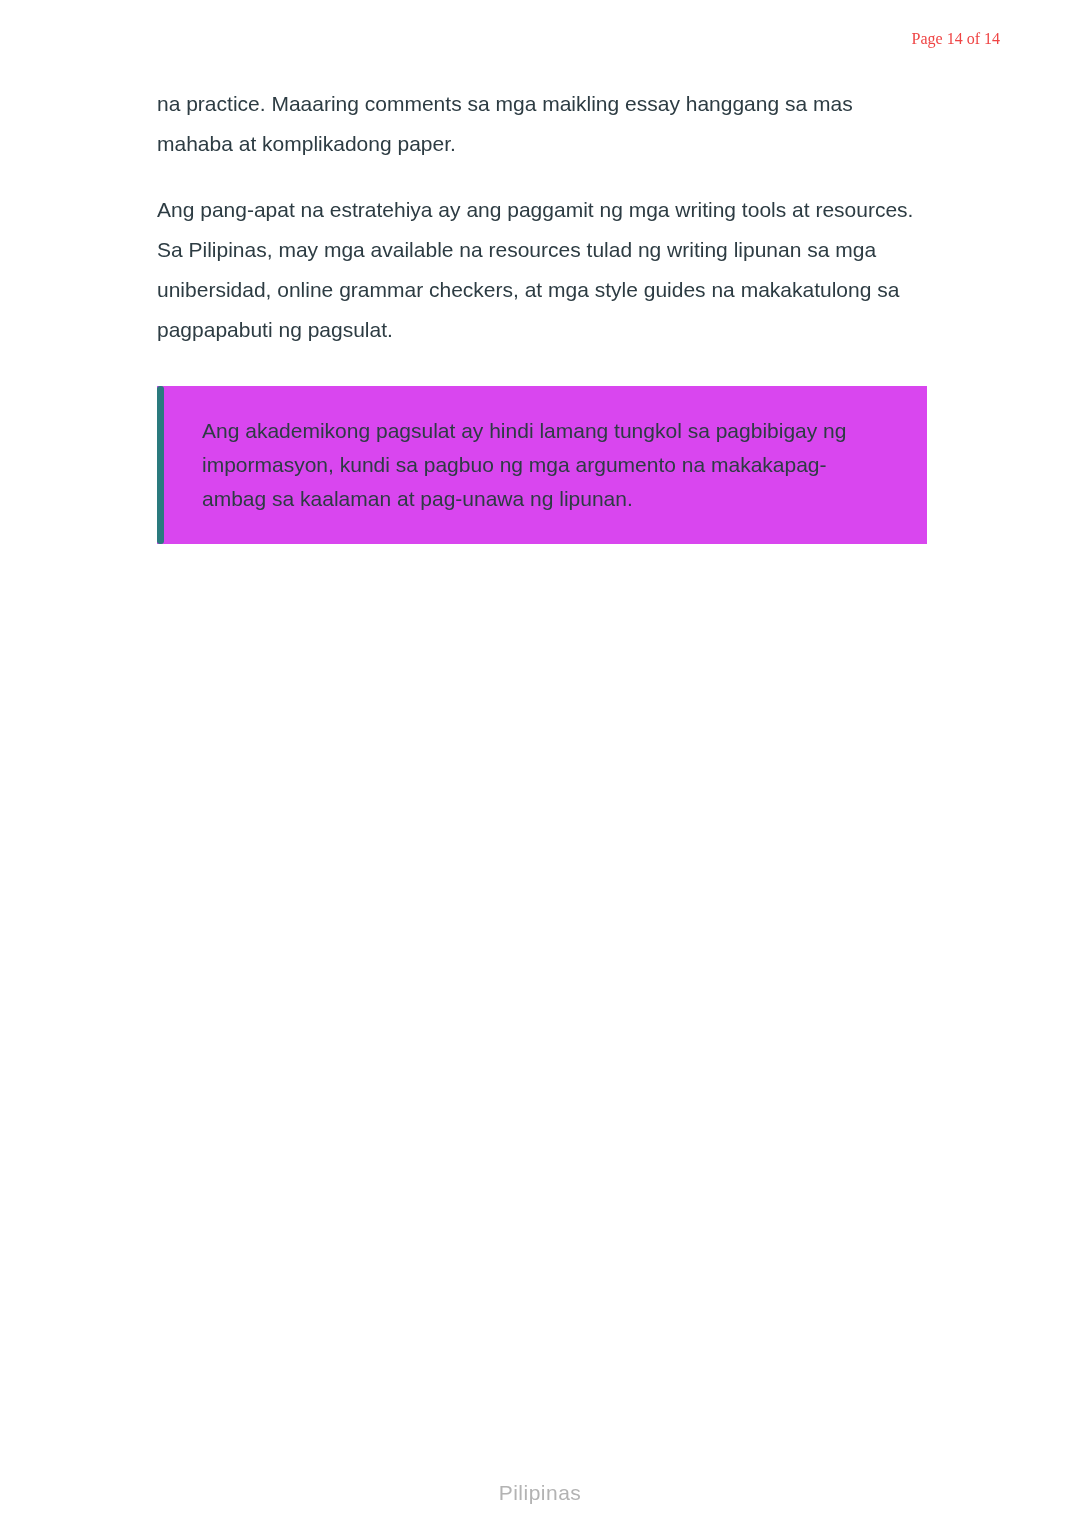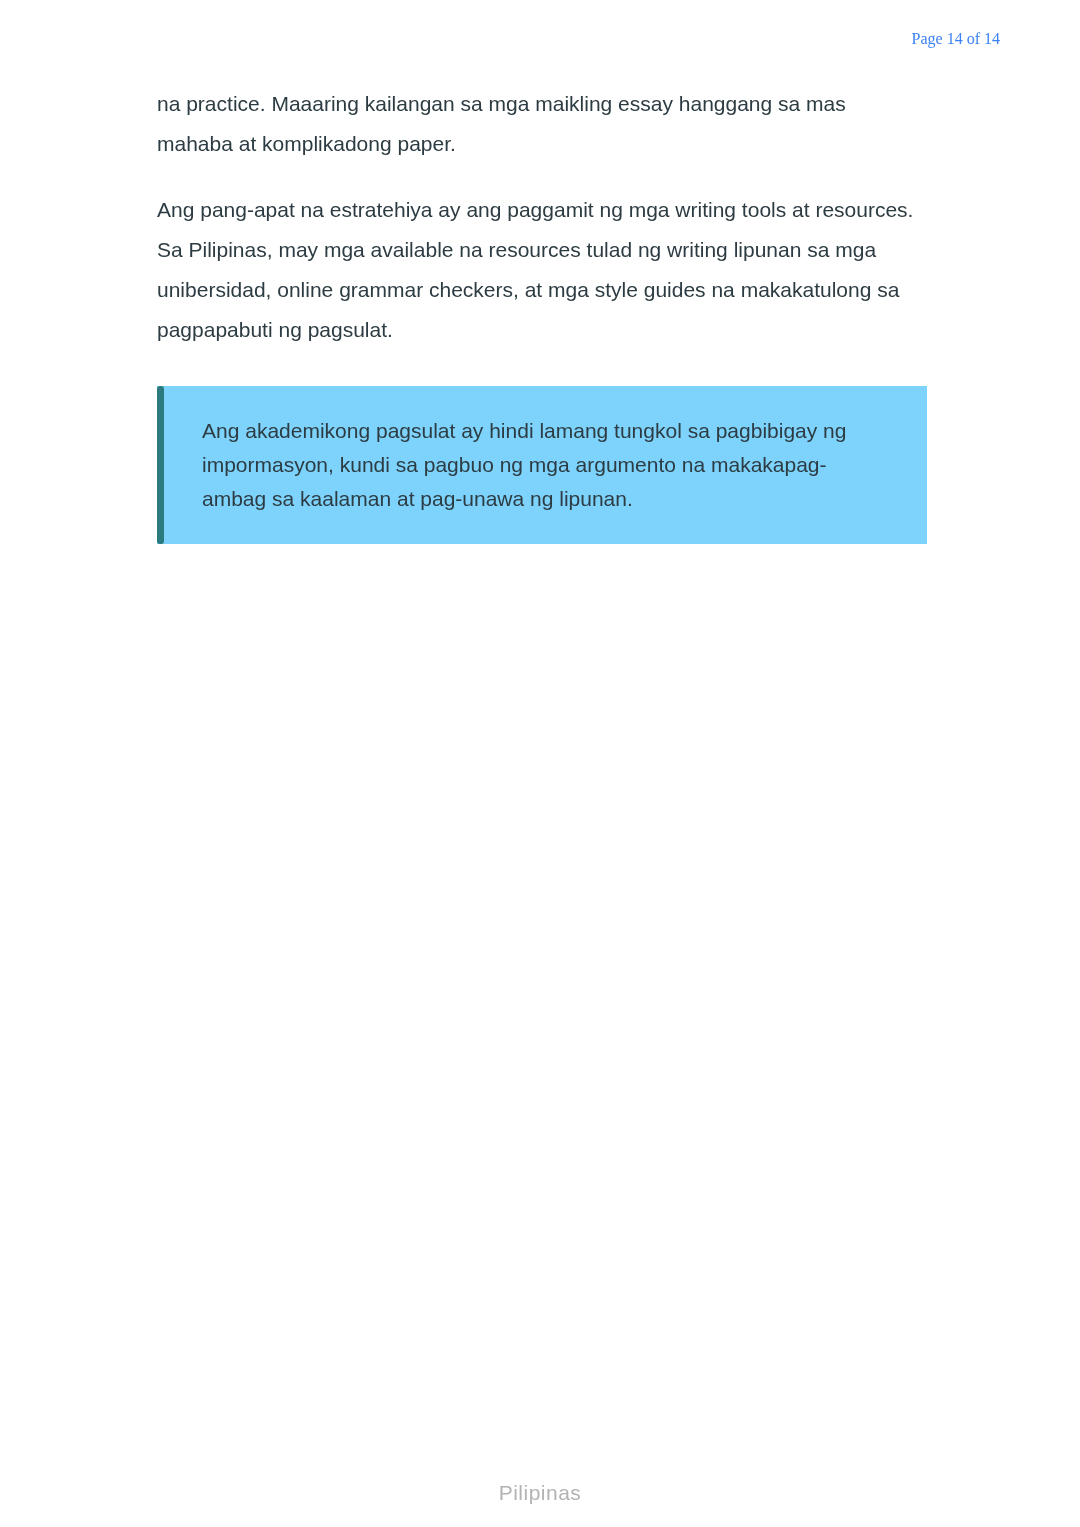--- a/index.html
+++ b/index.html
@@ -19,41 +19,41 @@
     height: 1527px;
     background: #ffffff;
   }
 
   .page-number {
     position: absolute;
     top: 30px;
     right: 80px;
     font-family: "Liberation Serif", "DejaVu Serif", serif;
     font-size: 16px;
-    color: #3b82f6;
+    color: #ef4444;
   }
 
   .content {
     position: absolute;
     left: 157px;
     top: 84px;
     width: 770px;
     color: #2d3c43;
     font-size: 21px;
     line-height: 40px;
   }
 
   .content p.body-para {
     margin-bottom: 26px;
   }
 
   .callout {
     margin-top: 36px;
     display: flex;
-    background: #7dd3fc;
+    background: #d946ef;
     width: 770px;
   }
 
   .callout .accent-bar {
     width: 7px;
     flex: 0 0 7px;
     background: #2a7a7e;
     border-radius: 3px;
   }
 
@@ -77,21 +77,21 @@
 </style>
 </head>
 <body>
 
 <div class="page">
 
   <div class="page-number">Page 14 of 14</div>
 
   <div class="content">
 
-    <p class="body-para">na practice. Maaaring kailangan sa mga maikling essay hanggang sa mas mahaba at komplikadong paper.</p>
+    <p class="body-para">na practice. Maaaring comments sa mga maikling essay hanggang sa mas mahaba at komplikadong paper.</p>
 
 
     <p class="body-para">Ang pang-apat na estratehiya ay ang paggamit ng mga writing tools at resources. Sa Pilipinas, may mga available na resources tulad ng writing lipunan sa mga unibersidad, online grammar checkers, at mga style guides na makakatulong sa pagpapabuti ng pagsulat.</p>
 
     <div class="callout">
       <div class="accent-bar"></div>
       <div class="quote-text">Ang akademikong pagsulat ay hindi lamang tungkol sa pagbibigay ng impormasyon, kundi sa pagbuo ng mga argumento na makakapag-ambag sa kaalaman at pag-unawa ng lipunan.</div>
     </div>
 
   </div>

